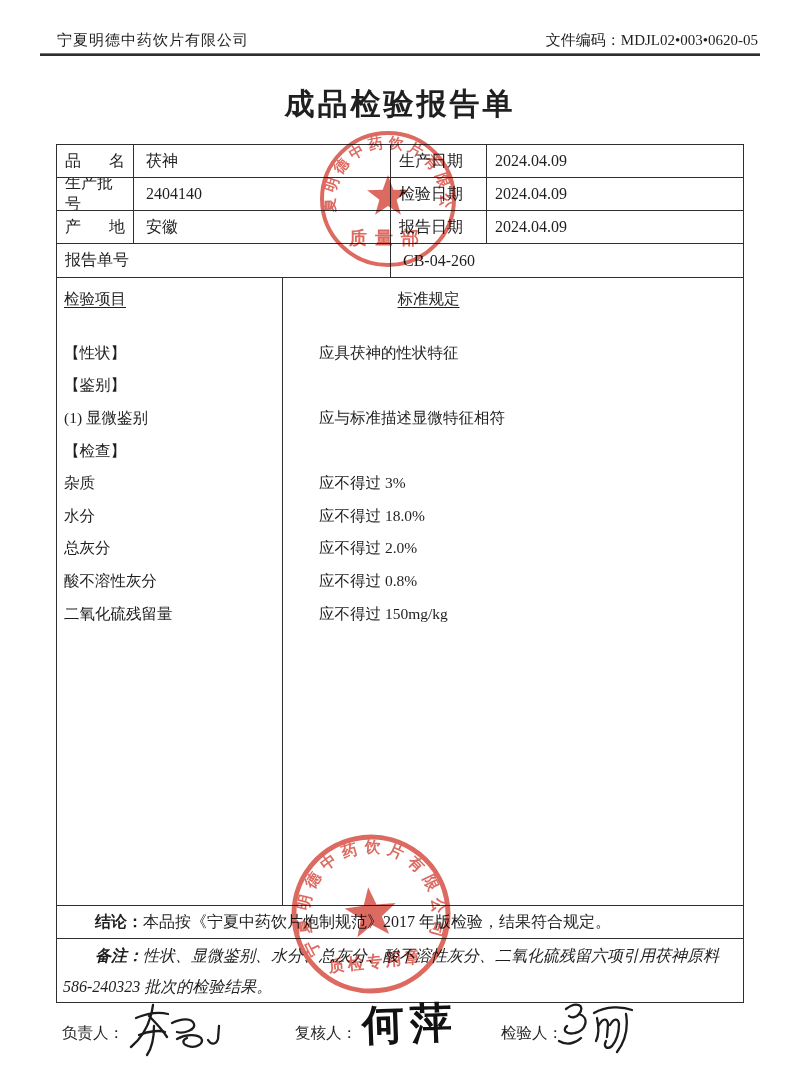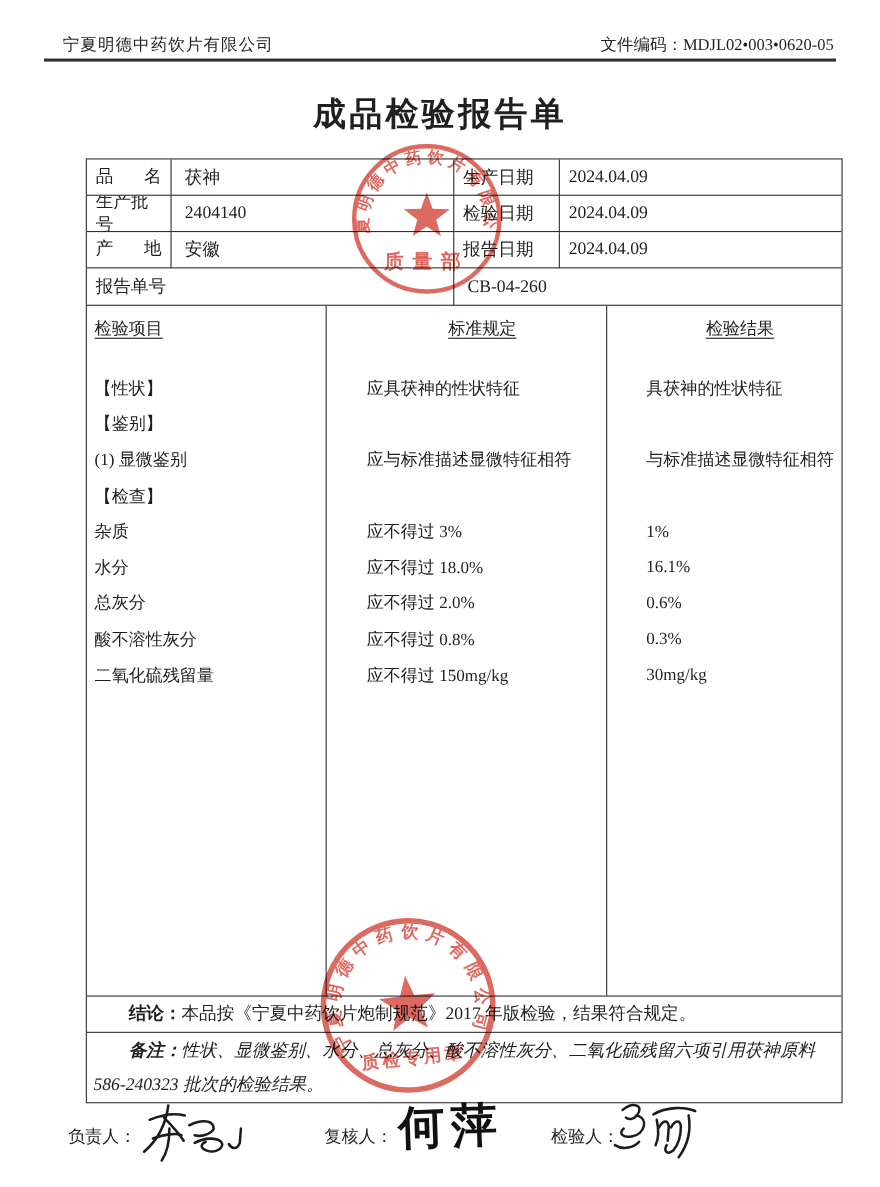--- a/index.html
+++ b/index.html
@@ -11,21 +11,21 @@
   .hdr-company{position:absolute;left:57px;top:31px;font-size:15px;letter-spacing:1px;}
   .hdr-code{position:absolute;right:42px;top:31px;font-size:15px;}
   .hdr-rule{position:absolute;left:40px;top:53px;width:720px;height:3px;
             background:linear-gradient(#777 0 1px,#2e2e2e 1px 3px);}
 
   
   .title{position:absolute;left:0;right:0;top:84px;margin:0;text-align:center;
          font-size:30px;font-weight:700;letter-spacing:3px;}
 
   
-  .stack{position:absolute;left:56px;top:144px;width:688px;border:1px solid #2f2f2f;background:transparent;margin-left:22px;}
+  .stack{position:absolute;left:56px;top:144px;width:688px;border:1px solid #2f2f2f;background:transparent;}
 
   .t1{display:grid;grid-template-columns:77px 257px 96px 1fr;grid-template-rows:33px 33px 33px 34px;}
   .t1 .c{border-right:1px solid #2f2f2f;border-bottom:1px solid #2f2f2f;
          display:flex;align-items:center;padding:0 8px;font-size:16px;overflow:hidden;}
   .t1 .c.noR{border-right:none;}
   .t1 .c.val{padding-left:12px;}
   .t1 .span2{grid-column:span 2;}
   .t1 .just{display:block;line-height:32px;text-align:justify;text-align-last:justify;}
 
   .t2{display:flex;height:628px;border-bottom:1px solid #2f2f2f;font-size:15.5px;gap:29px;}
@@ -110,34 +110,20 @@
             <div class="line"></div>
             <div class="line">应与标准描述显微特征相符</div>
             <div class="line"></div>
             <div class="line">应不得过 3%</div>
             <div class="line">应不得过 18.0%</div>
             <div class="line">应不得过 2.0%</div>
             <div class="line">应不得过 0.8%</div>
             <div class="line">应不得过 150mg/kg</div>
           </div>
       </div>
-      <div class="col col-res" style="flex:1;">
-        <div class="hd">检验结果</div>
-        <div class="lines" id="insp-result">
-            <div class="line">具茯神的性状特征</div>
-            <div class="line"></div>
-            <div class="line">与标准描述显微特征相符</div>
-            <div class="line"></div>
-            <div class="line">1%</div>
-            <div class="line">16.1%</div>
-            <div class="line">0.6%</div>
-            <div class="line">0.3%</div>
-            <div class="line">30mg/kg</div>
-          </div>
-      </div>
     </div>
 
     <div class="concl">
       <span class="b">结论：</span><span>本品按《宁夏中药饮片炮制规范》2017 年版检验，结果符合规定。</span>
     </div>
 
     <div class="remark">
       <span class="b">备注：</span><span>性状、显微鉴别、水分、总灰分、酸不溶性灰分、二氧化硫残留六项引用茯神原料 586-240323 批次的检验结果。</span>
     </div>
   </div>

